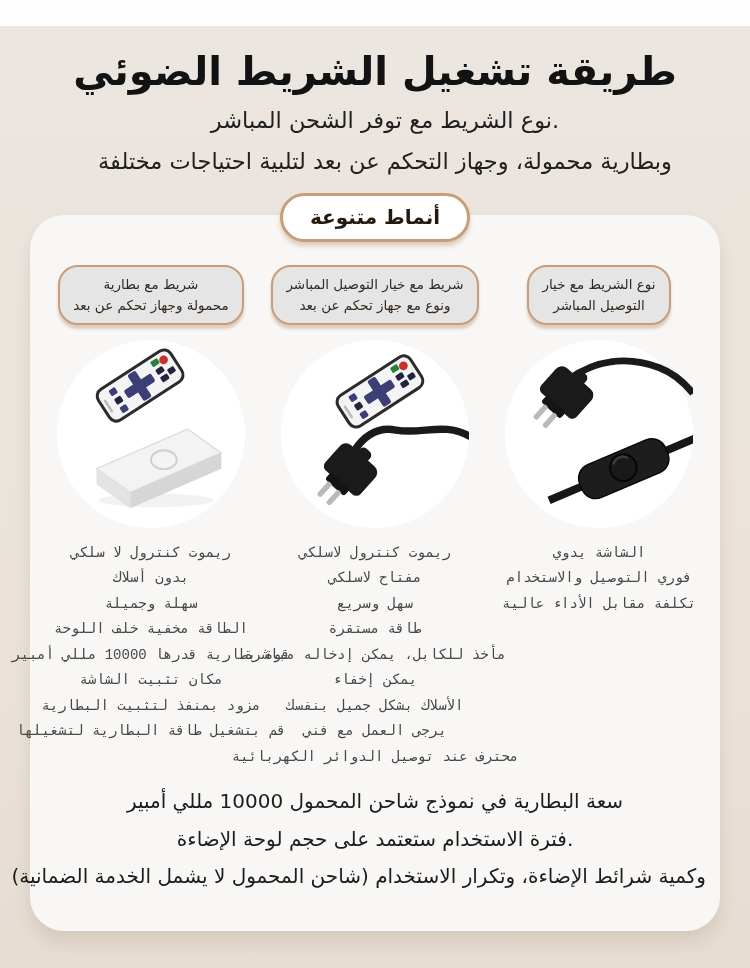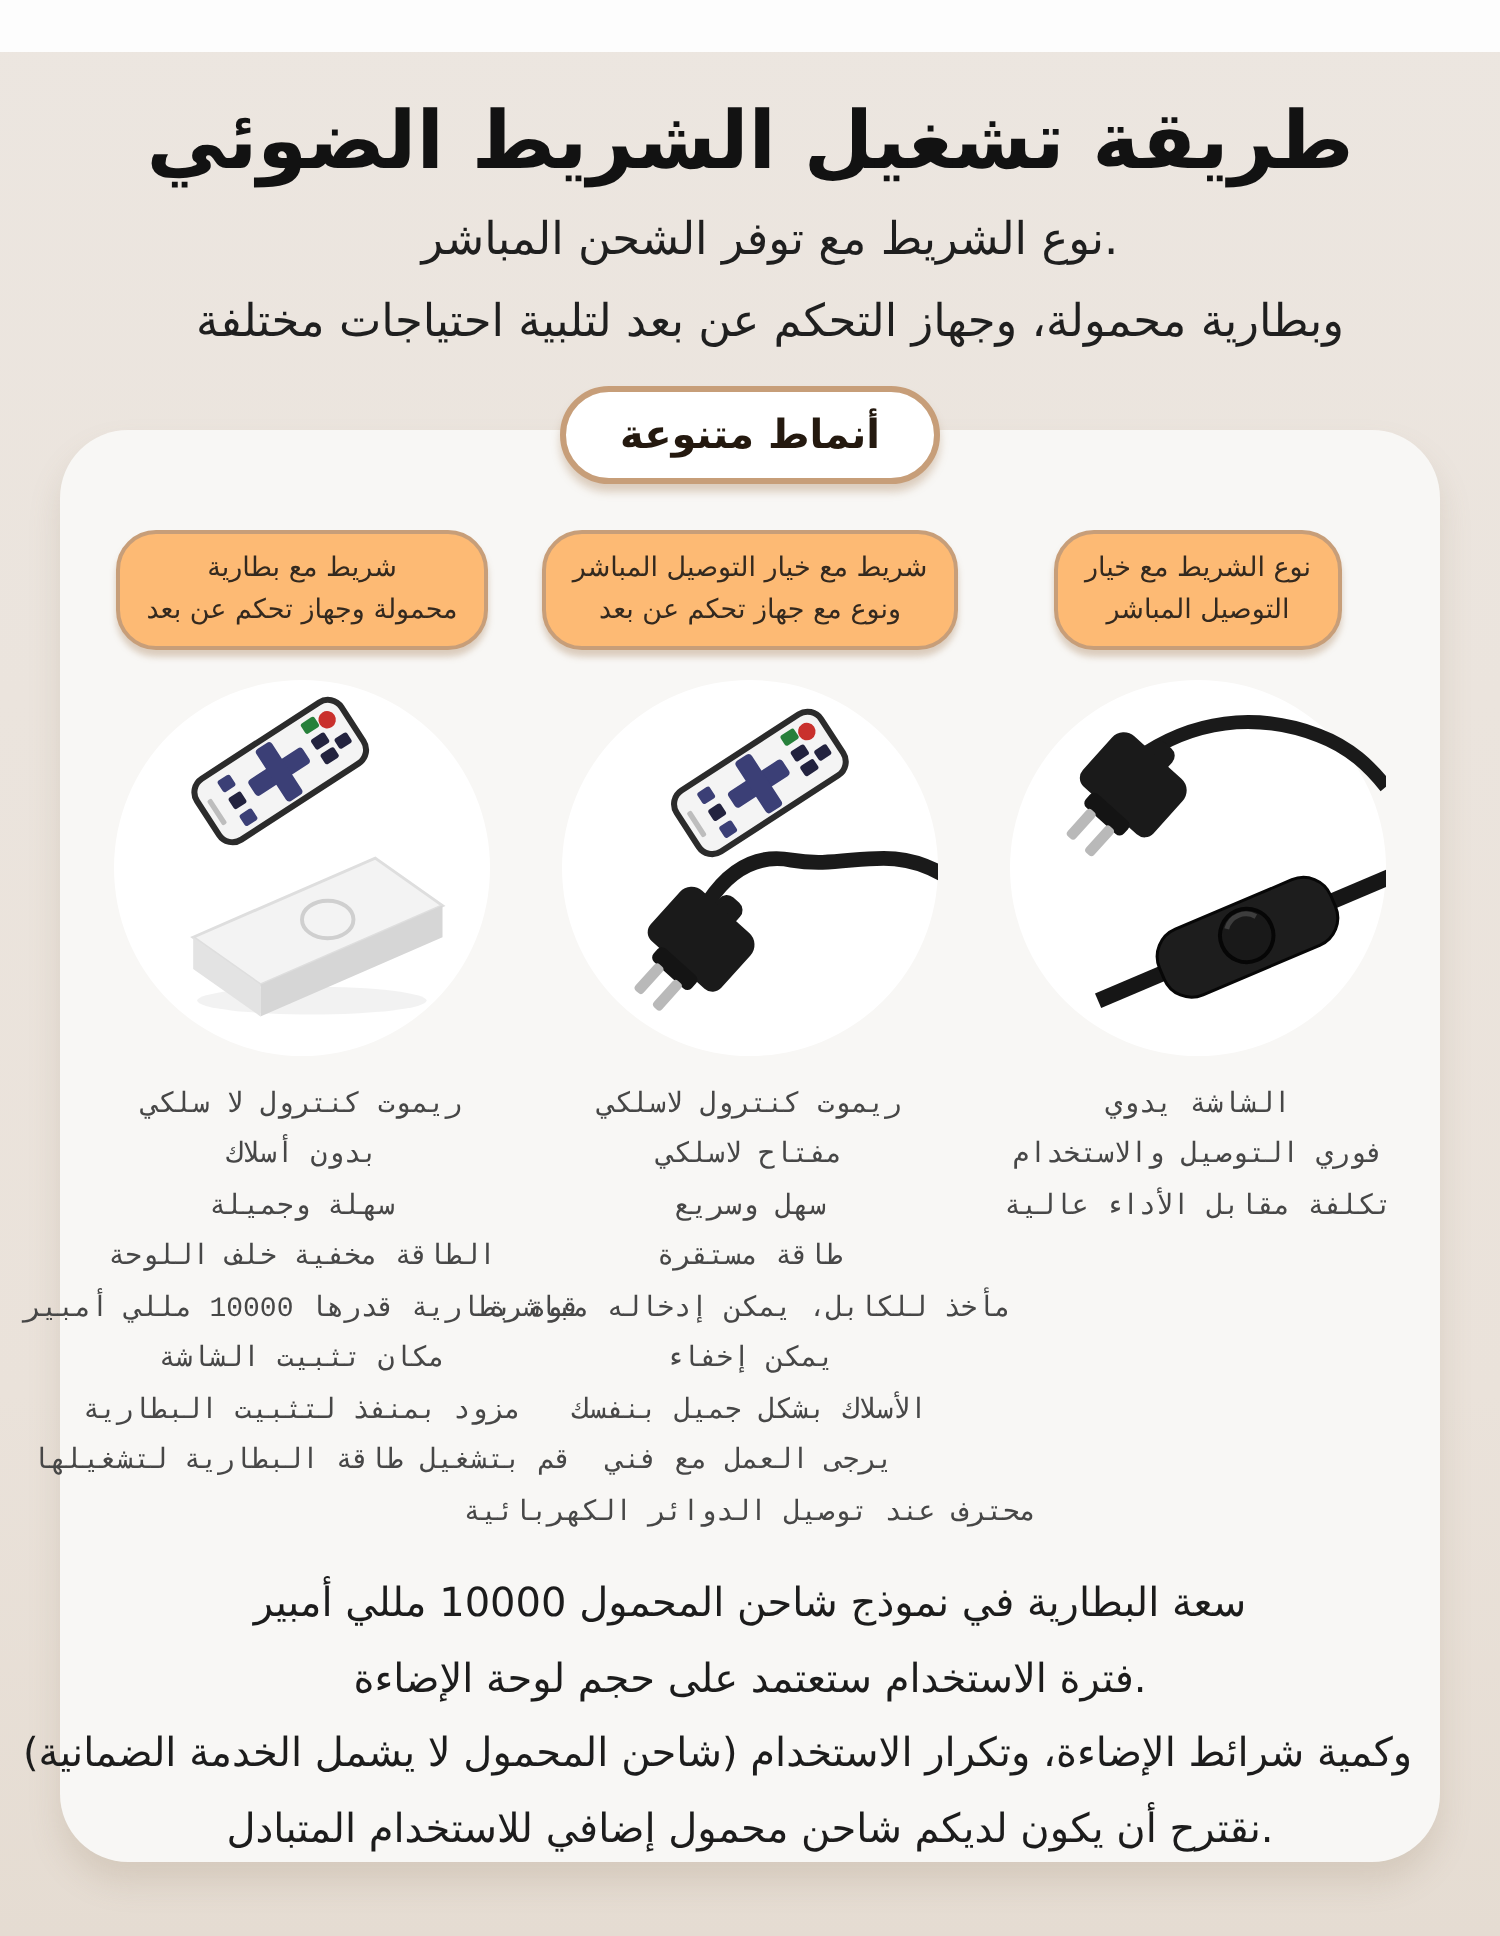--- a/index.html
+++ b/index.html
@@ -26,21 +26,21 @@
   .card {
     position:relative; z-index:1;
     margin:0 30px; background:#f8f7f5; border-radius:34px;
     padding:50px 14px 14px;
     box-shadow:0 10px 16px rgba(140,115,90,.18);
     height:716px;
   }
   .columns { display:flex; gap:10px; }
   .col { flex:1 1 0; min-width:0; display:flex; flex-direction:column; align-items:center; }
   .pill {
-    background:#fdba74; border:2.5px solid #c79e79; border-radius:20px;
+    background:#e5e5e5; border:2.5px solid #c79e79; border-radius:20px;
     padding:7px 13px; min-height:56px;
     display:flex; flex-direction:column; justify-content:center;
     text-align:center; font-size:13.5px; color:#33291f; line-height:1.55;
     box-shadow:0 3.5px 3px rgba(166,126,86,.35); white-space:nowrap;
   }
   .img-circle {
     width:188px; height:188px; border-radius:50%; background:#ffffff;
     margin-top:15px; flex:none; display:flex; align-items:center; justify-content:center;
   }
   .features { margin-top:13px; text-align:center;font-family:Liberation Mono, monospace; }
@@ -192,15 +192,14 @@
         <div>قم بتشغيل طاقة البطارية لتشغيلها</div>
       </div>
     </div>
 
   </div>
 
   <div class="footer-note">
     <div>سعة البطارية في نموذج شاحن المحمول 10000 مللي أمبير</div>
     <div>.فترة الاستخدام ستعتمد على حجم لوحة الإضاءة</div>
     <div>وكمية شرائط الإضاءة، وتكرار الاستخدام (شاحن المحمول لا يشمل الخدمة الضمانية)</div>
-    <div>.نقترح أن يكون لديكم شاحن محمول إضافي للاستخدام المتبادل</div>
   </div>
 </div>
 
 </body></html>

